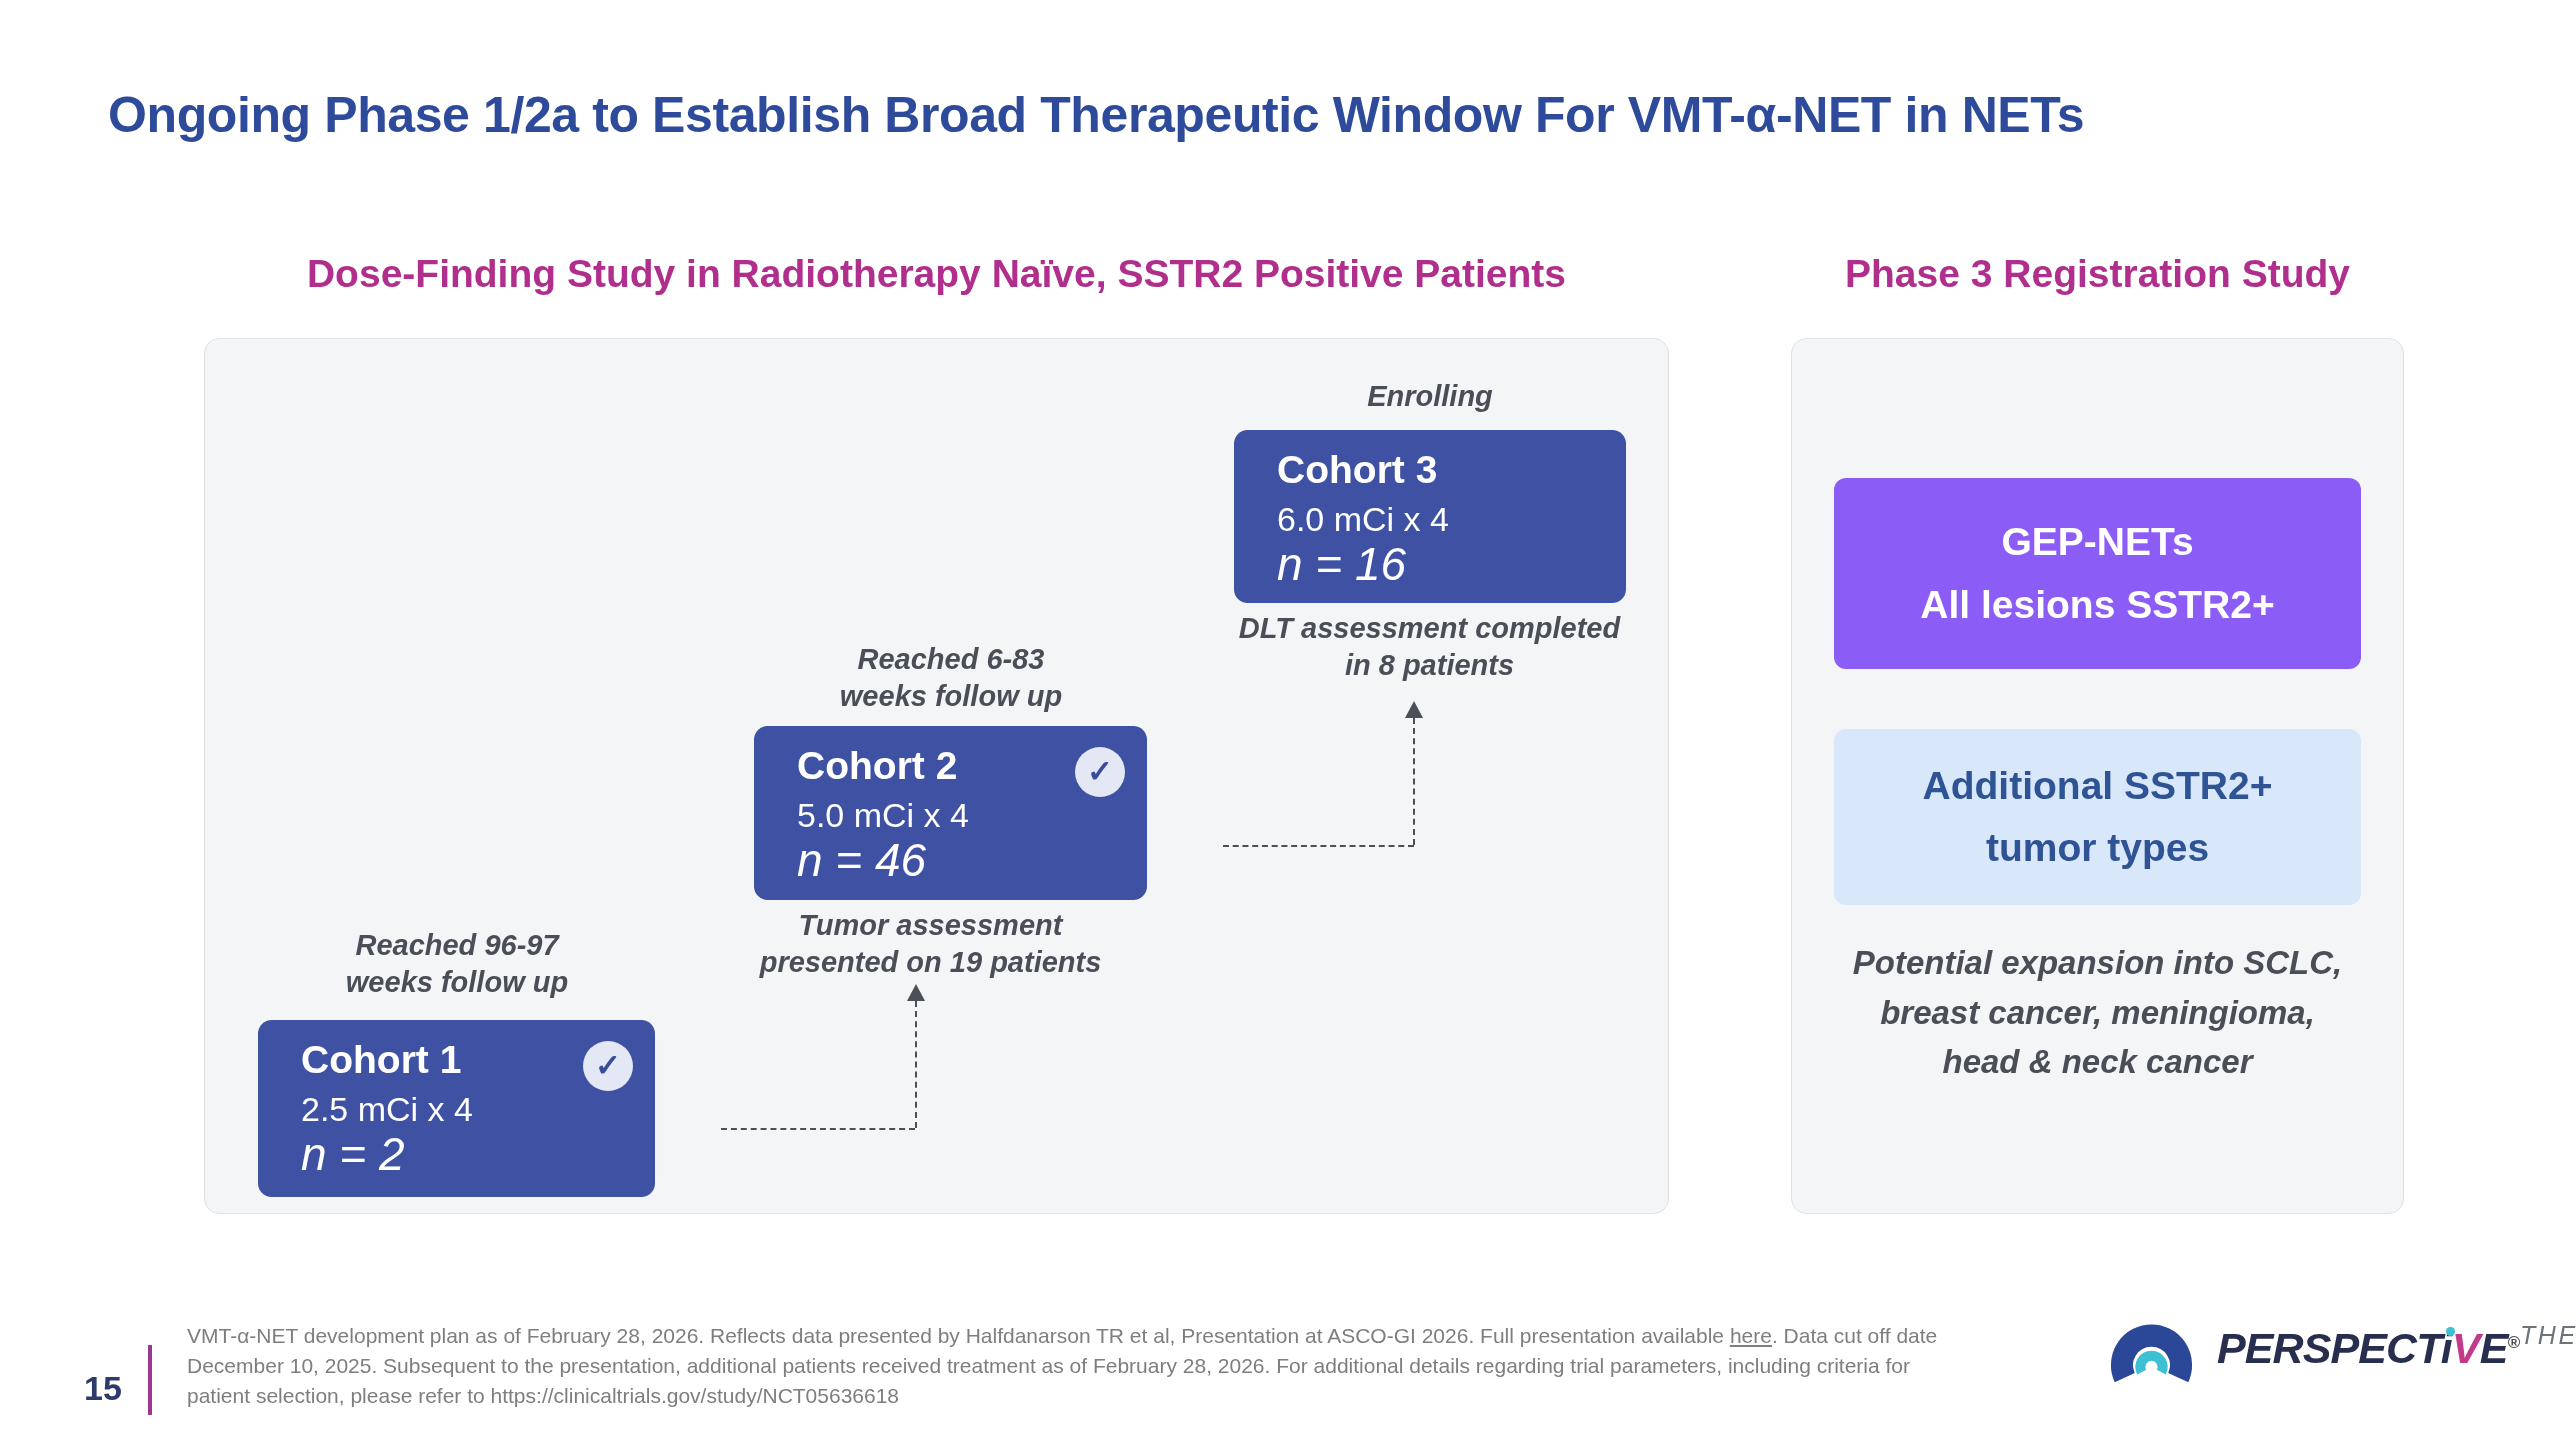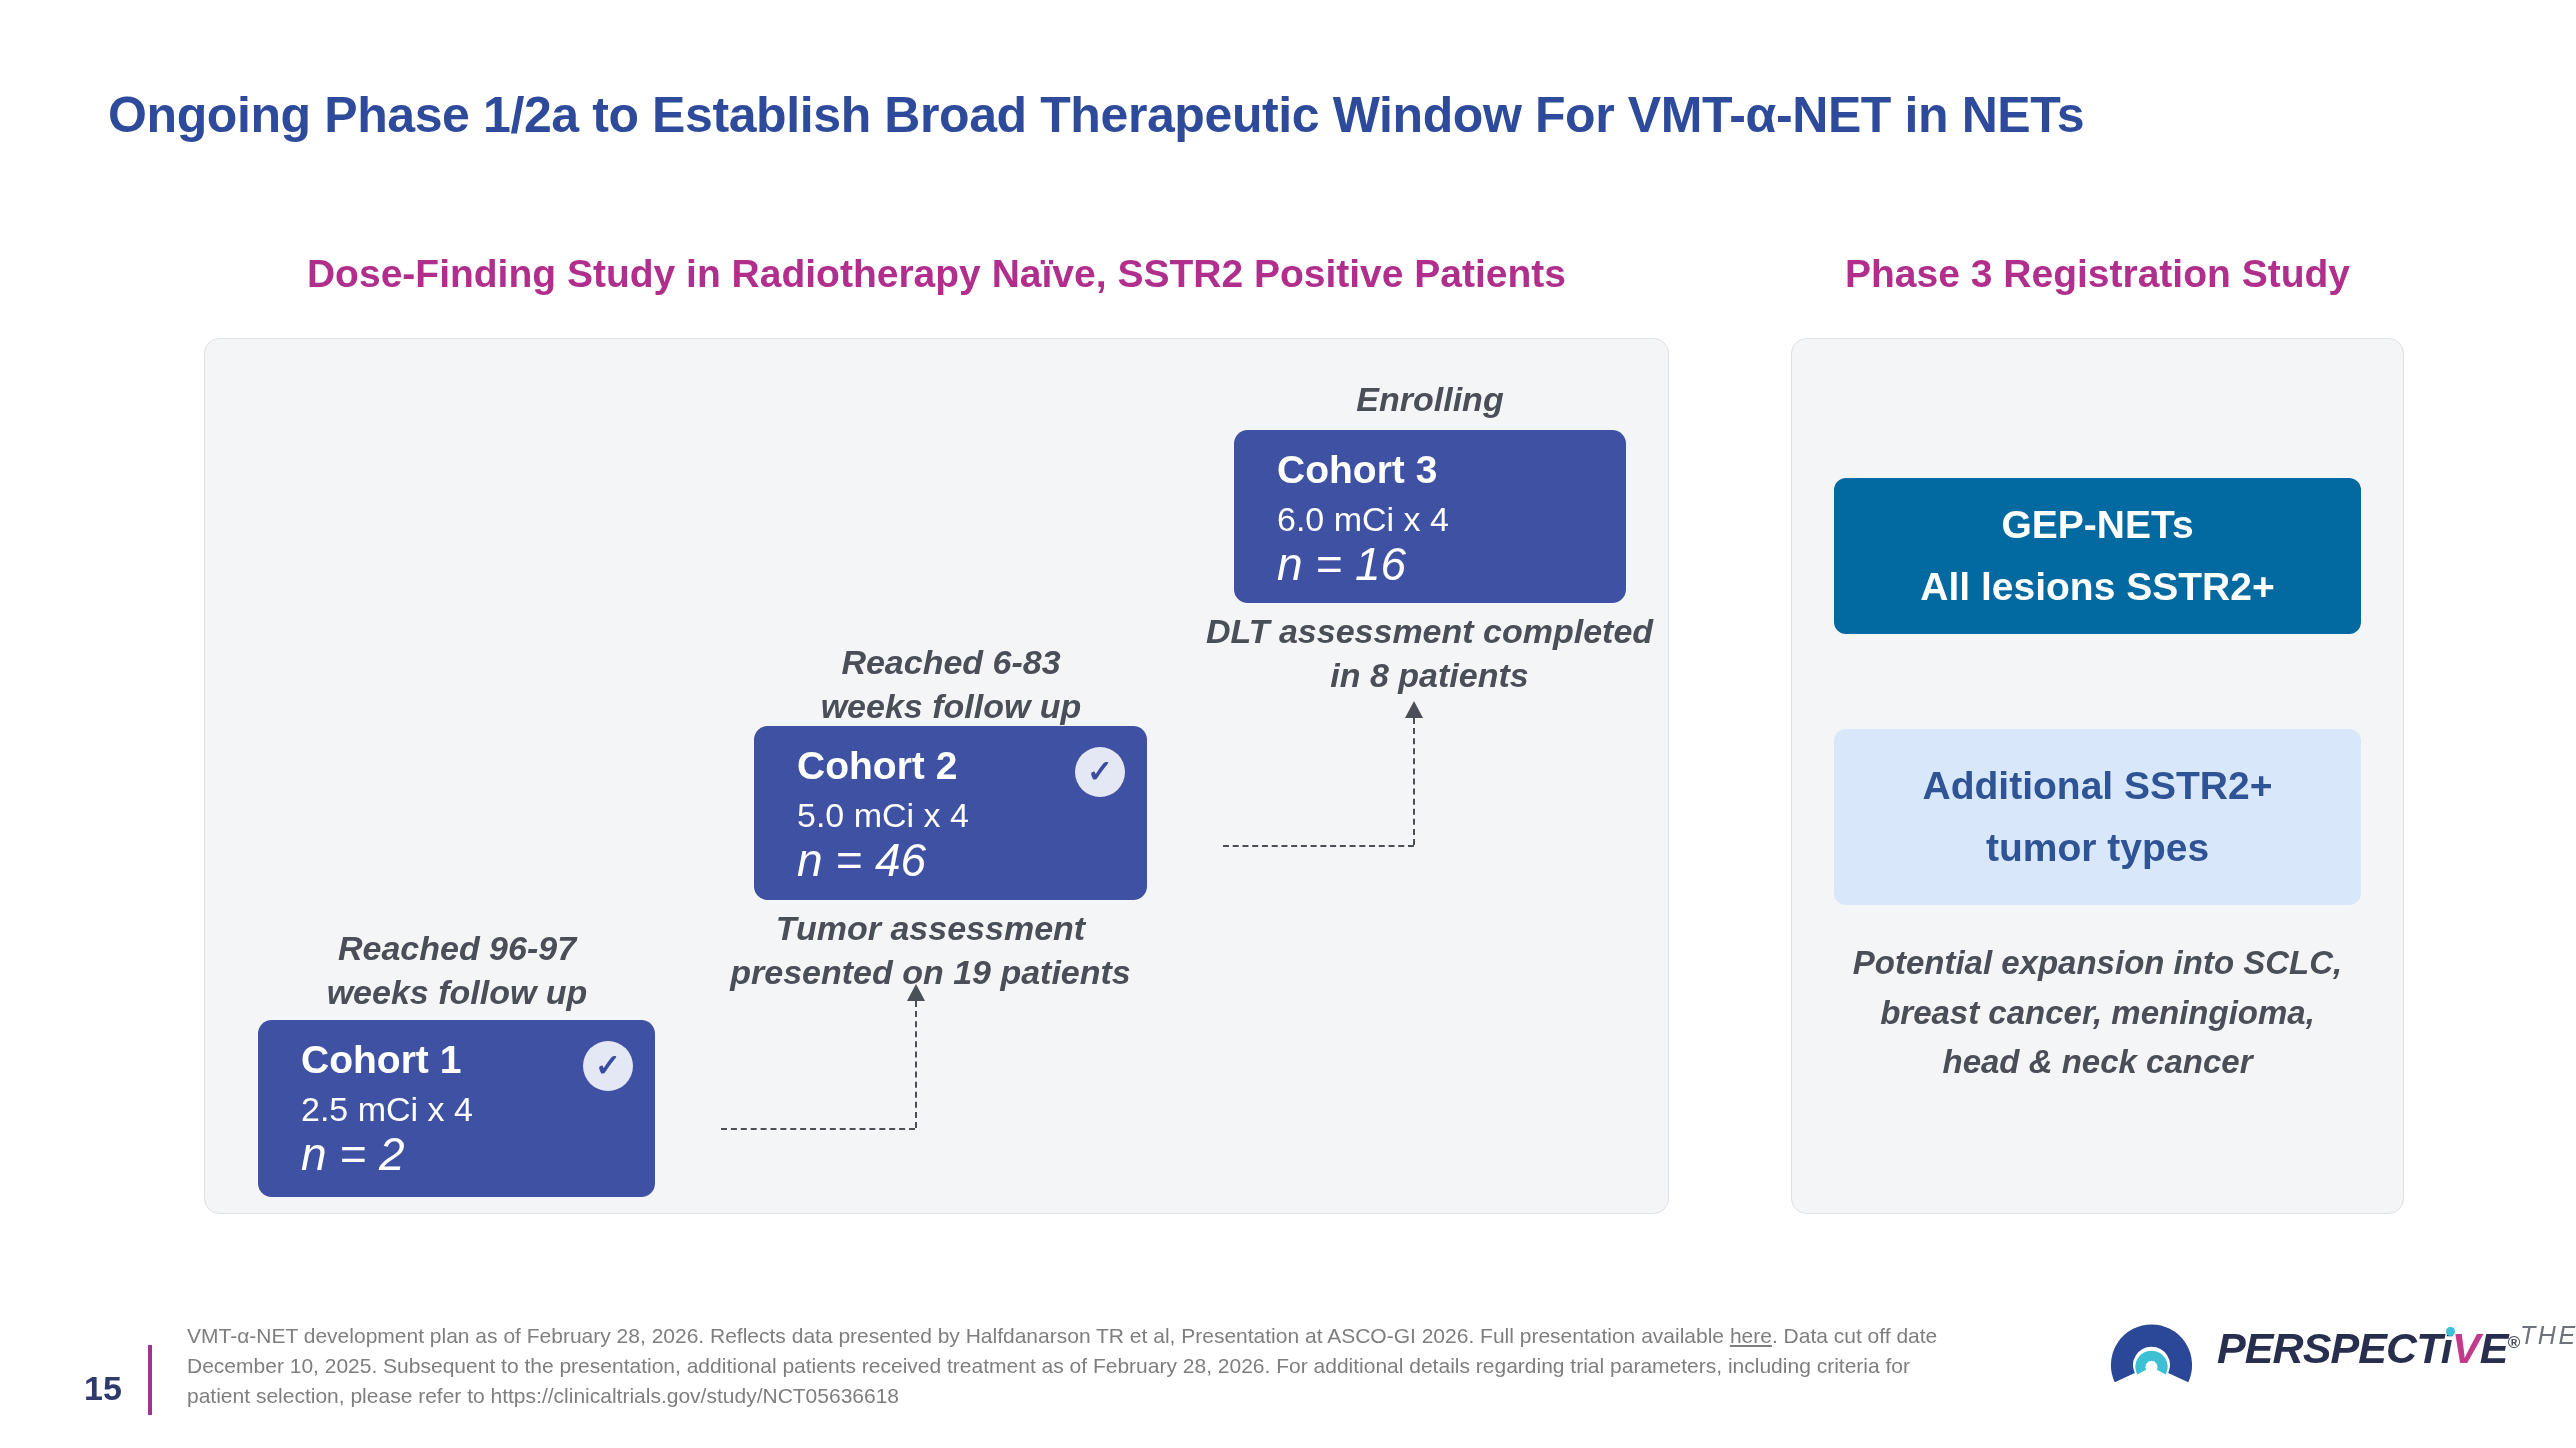--- a/index.html
+++ b/index.html
@@ -32,21 +32,21 @@
   .card-c3{left:1234px;top:430px;width:392px;height:173px;}
   .cohort-name{font-size:39px;font-weight:bold;line-height:52px;}
   .cohort-dose{font-size:34px;line-height:46px;}
   .cohort-n{font-size:46px;font-style:italic;line-height:45px;}
   .check-circle{
     position:absolute;top:20.6px;right:22px;width:50px;height:50px;border-radius:50%;
     background:#E4E8F5;color:#3A4C9D;display:flex;align-items:center;justify-content:center;
     font-size:31px;font-weight:bold;
   }
   .note{
-    position:absolute;font-size:34px;font-style:italic;font-weight:600;color:#4A4E57;
+    position:absolute;font-size:29px;font-style:italic;font-weight:600;color:#4A4E57;
     line-height:1.28;text-align:center;white-space:pre-line;
   }
   .note-c1-above{left:268px;top:927px;width:378px;}
   .note-c2-above{left:762px;top:641px;width:378px;}
   .note-c2-below{left:716px;top:907px;width:429px;}
   .note-c3-above{left:1241px;top:378px;width:378px;}
   .note-c3-below{left:1202px;top:610px;width:455px;}
   .conn-h{position:absolute;border-top:2.6px dashed #4A4F58;height:0;}
   .conn-v{position:absolute;border-left:2.6px dashed #4A4F58;width:0;}
   .conn1-h{left:721px;top:1128px;width:194px;}
@@ -58,21 +58,21 @@
     border-left:9.4px solid transparent;border-right:9.4px solid transparent;
     border-bottom:17px solid #4A4F58;
   }
   .arrow1{left:907px;top:984px;}
   .arrow2{left:1405px;top:701px;}
   .reg-box{
     position:absolute;border-radius:12px;display:flex;align-items:center;justify-content:center;
     text-align:center;white-space:pre-line;font-weight:bold;font-size:39px;line-height:1.6;
     box-sizing:border-box;
   }
-  .reg-box-primary{left:1834px;top:478px;width:527px;height:156px;background:#0369a1;color:#ffffff;}
+  .reg-box-primary{left:1834px;top:478px;width:527px;height:191px;background:#8b5cf6;color:#ffffff;}
   .reg-box-secondary{left:1834px;top:729px;width:527px;height:176px;background:#D9E7FA;color:#2F5496;}
   .reg-note{
     position:absolute;left:1808px;top:938px;width:579px;text-align:center;
     font-size:33px;font-style:italic;font-weight:600;color:#4A4E57;line-height:1.5;white-space:pre-line;
   }
   .page-number{position:absolute;left:84px;top:1369px;font-size:34px;font-weight:bold;color:#2D3A6B;}
   .footer-bar{position:absolute;left:148px;top:1345px;width:4.3px;height:70px;background:#9C3693;}
   .footnote{
     position:absolute;left:187px;top:1321px;width:1898px;
     font-size:21px;color:#7E7E7E;line-height:1.42;

